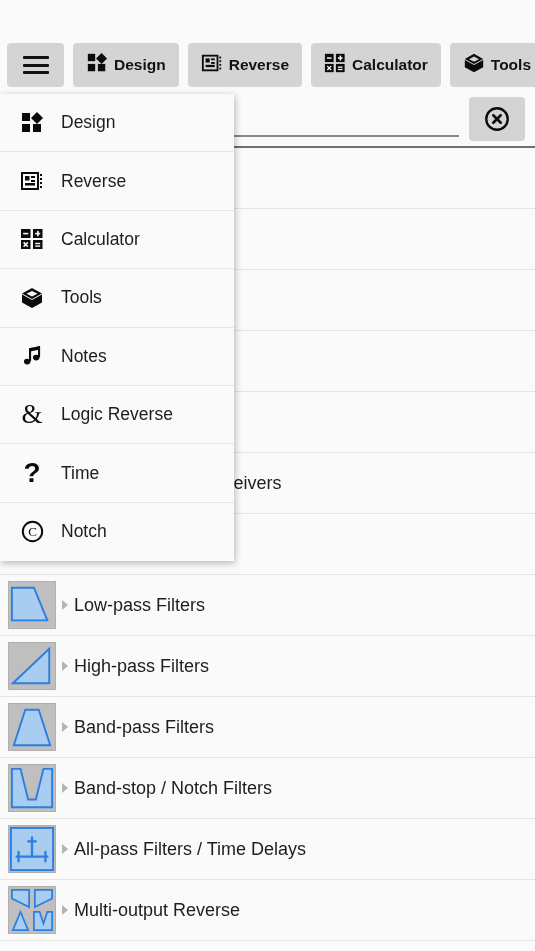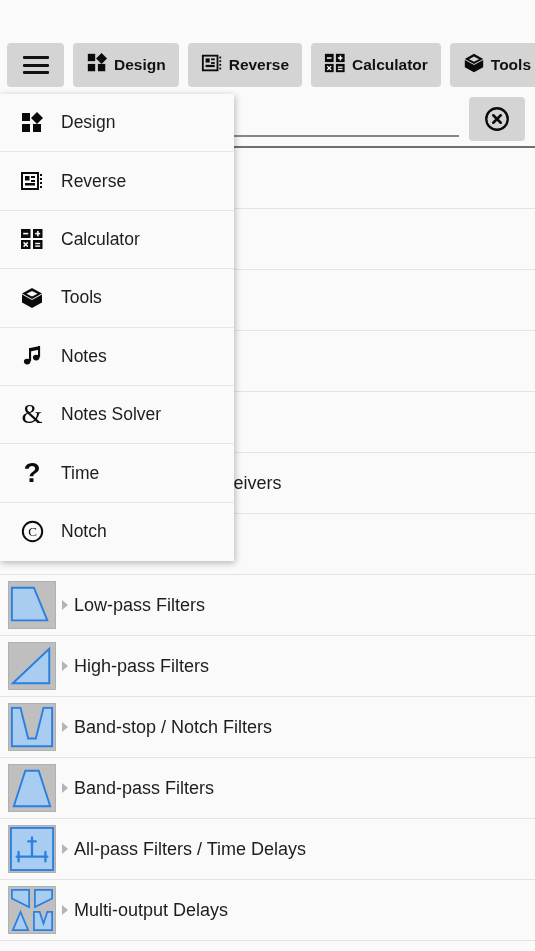--- a/index.html
+++ b/index.html
@@ -251,35 +251,35 @@
             <polygon points="4,42 42,6 42,42" fill="#a8cdf0" stroke="#2b7fe0" stroke-width="2"></polygon>
           </svg>
       </span>
       <span class="caret"></span>
       <span class="rlabel">High-pass Filters</span>
     </div>
 
     <div class="row">
       <span class="thumb">
         <svg viewBox="0 0 48 48">
+            <polygon points="5,43 17,6 31,6 43,43" fill="#a8cdf0" stroke="#2b7fe0" stroke-width="2"></polygon>
+          </svg>
+      </span>
+      <span class="caret"></span>
+      <span class="rlabel">Band-pass Filters</span>
+    </div>
+
+    <div class="row">
+      <span class="thumb">
+        <svg viewBox="0 0 48 48">
             <polygon points="3,4 12,4 20,36 28,36 36,4 45,4 45,44 3,44" fill="#a8cdf0" stroke="#2b7fe0" stroke-width="2"></polygon>
           </svg>
       </span>
       <span class="caret"></span>
       <span class="rlabel">Band-stop / Notch Filters</span>
-    </div>
-
-    <div class="row">
-      <span class="thumb">
-        <svg viewBox="0 0 48 48">
-            <polygon points="5,43 17,6 31,6 43,43" fill="#a8cdf0" stroke="#2b7fe0" stroke-width="2"></polygon>
-          </svg>
-      </span>
-      <span class="caret"></span>
-      <span class="rlabel">Band-pass Filters</span>
     </div>
 
     <div class="row">
       <span class="thumb">
         <svg viewBox="0 0 48 48">
           <rect x="2" y="2" width="44" height="44" fill="#a8cdf0" stroke="#2b7fe0" stroke-width="2"></rect>
           <path d="M8 32 H40 M10 27 V37 M38 27 V37 M24 12 V32 M20 16 H28" stroke="#2b7fe0" stroke-width="2.4" fill="none" stroke-linecap="round"></path>
         </svg>
       </span>
       <span class="caret"></span>
@@ -290,21 +290,21 @@
       <span class="thumb">
         <svg viewBox="0 0 48 48">
           <polygon points="2,2 22,2 22,22 2,22 2,2" fill="none"></polygon>
           <polygon points="3,3 21,3 21,21 3,12" fill="#a8cdf0" stroke="#2b7fe0" stroke-width="1.8"></polygon>
           <polygon points="27,3 45,3 45,12 27,21" fill="#a8cdf0" stroke="#2b7fe0" stroke-width="1.8"></polygon>
           <polygon points="4,45 12,26 20,45" fill="#a8cdf0" stroke="#2b7fe0" stroke-width="1.8"></polygon>
           <polygon points="26,26 32,26 36,38 40,26 45,26 45,45 26,45" fill="#a8cdf0" stroke="#2b7fe0" stroke-width="1.8"></polygon>
         </svg>
       </span>
       <span class="caret"></span>
-      <span class="rlabel">Multi-output Delays</span>
+      <span class="rlabel">Multi-output Reverse</span>
     </div>
   </div>
 
   <div class="menu">
 
     <div class="mitem">
       <span class="micon">
         <svg width="24" height="24" viewBox="0 0 24 24" fill="#0b0b0b">
           <rect x="2" y="2" width="8" height="8"></rect>
             <rect x="2" y="13" width="8" height="8"></rect>
@@ -370,21 +370,21 @@
           <rect x="18" y="2" width="2.1" height="11"></rect>
           <ellipse cx="7.2" cy="17.6" rx="3.3" ry="2.8"></ellipse>
           <ellipse cx="16.2" cy="13.6" rx="3.3" ry="2.8"></ellipse>
         </svg>
       </span>
       <span class="mlabel">Notes</span>
     </div>
 
     <div class="mitem">
       <span class="micon" style="font-size:27px;font-family:'Liberation Serif',serif;line-height:1;">&amp;</span>
-      <span class="mlabel">Notes Solver</span>
+      <span class="mlabel">Logic Reverse</span>
     </div>
 
 
 
     <div class="mitem">
       <span class="micon" style="font-size:28px;font-weight:bold;line-height:1;">?</span>
       <span class="mlabel">Time</span>
     </div>
 
     <div class="mitem">

